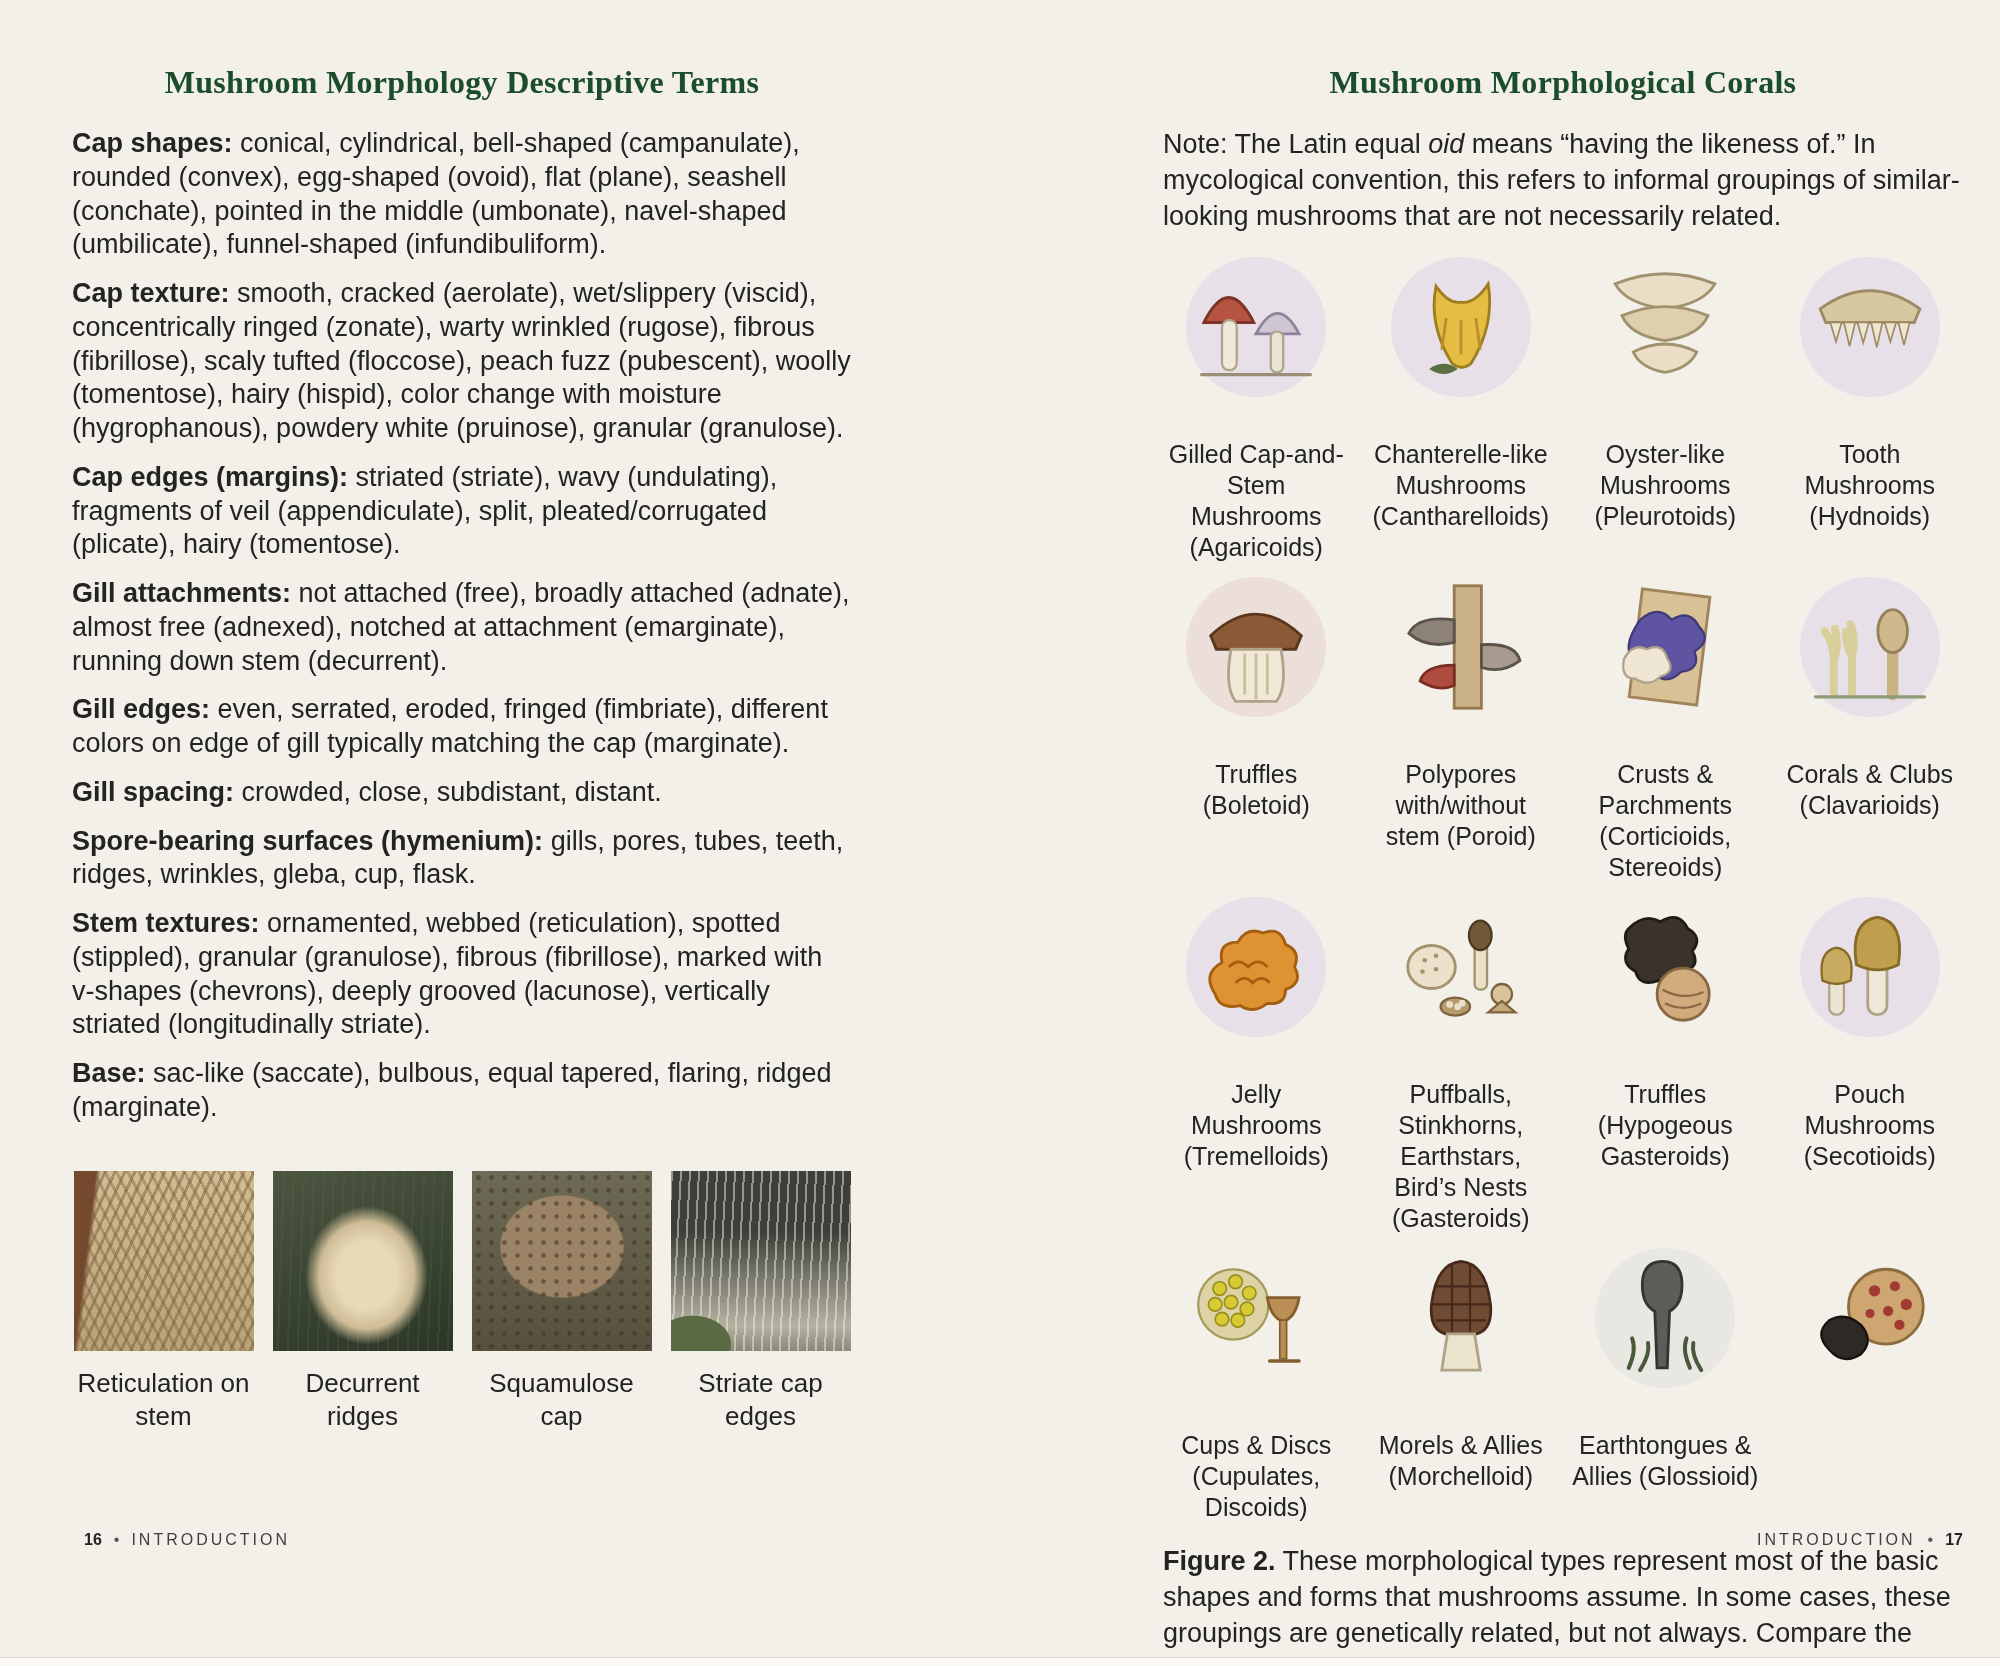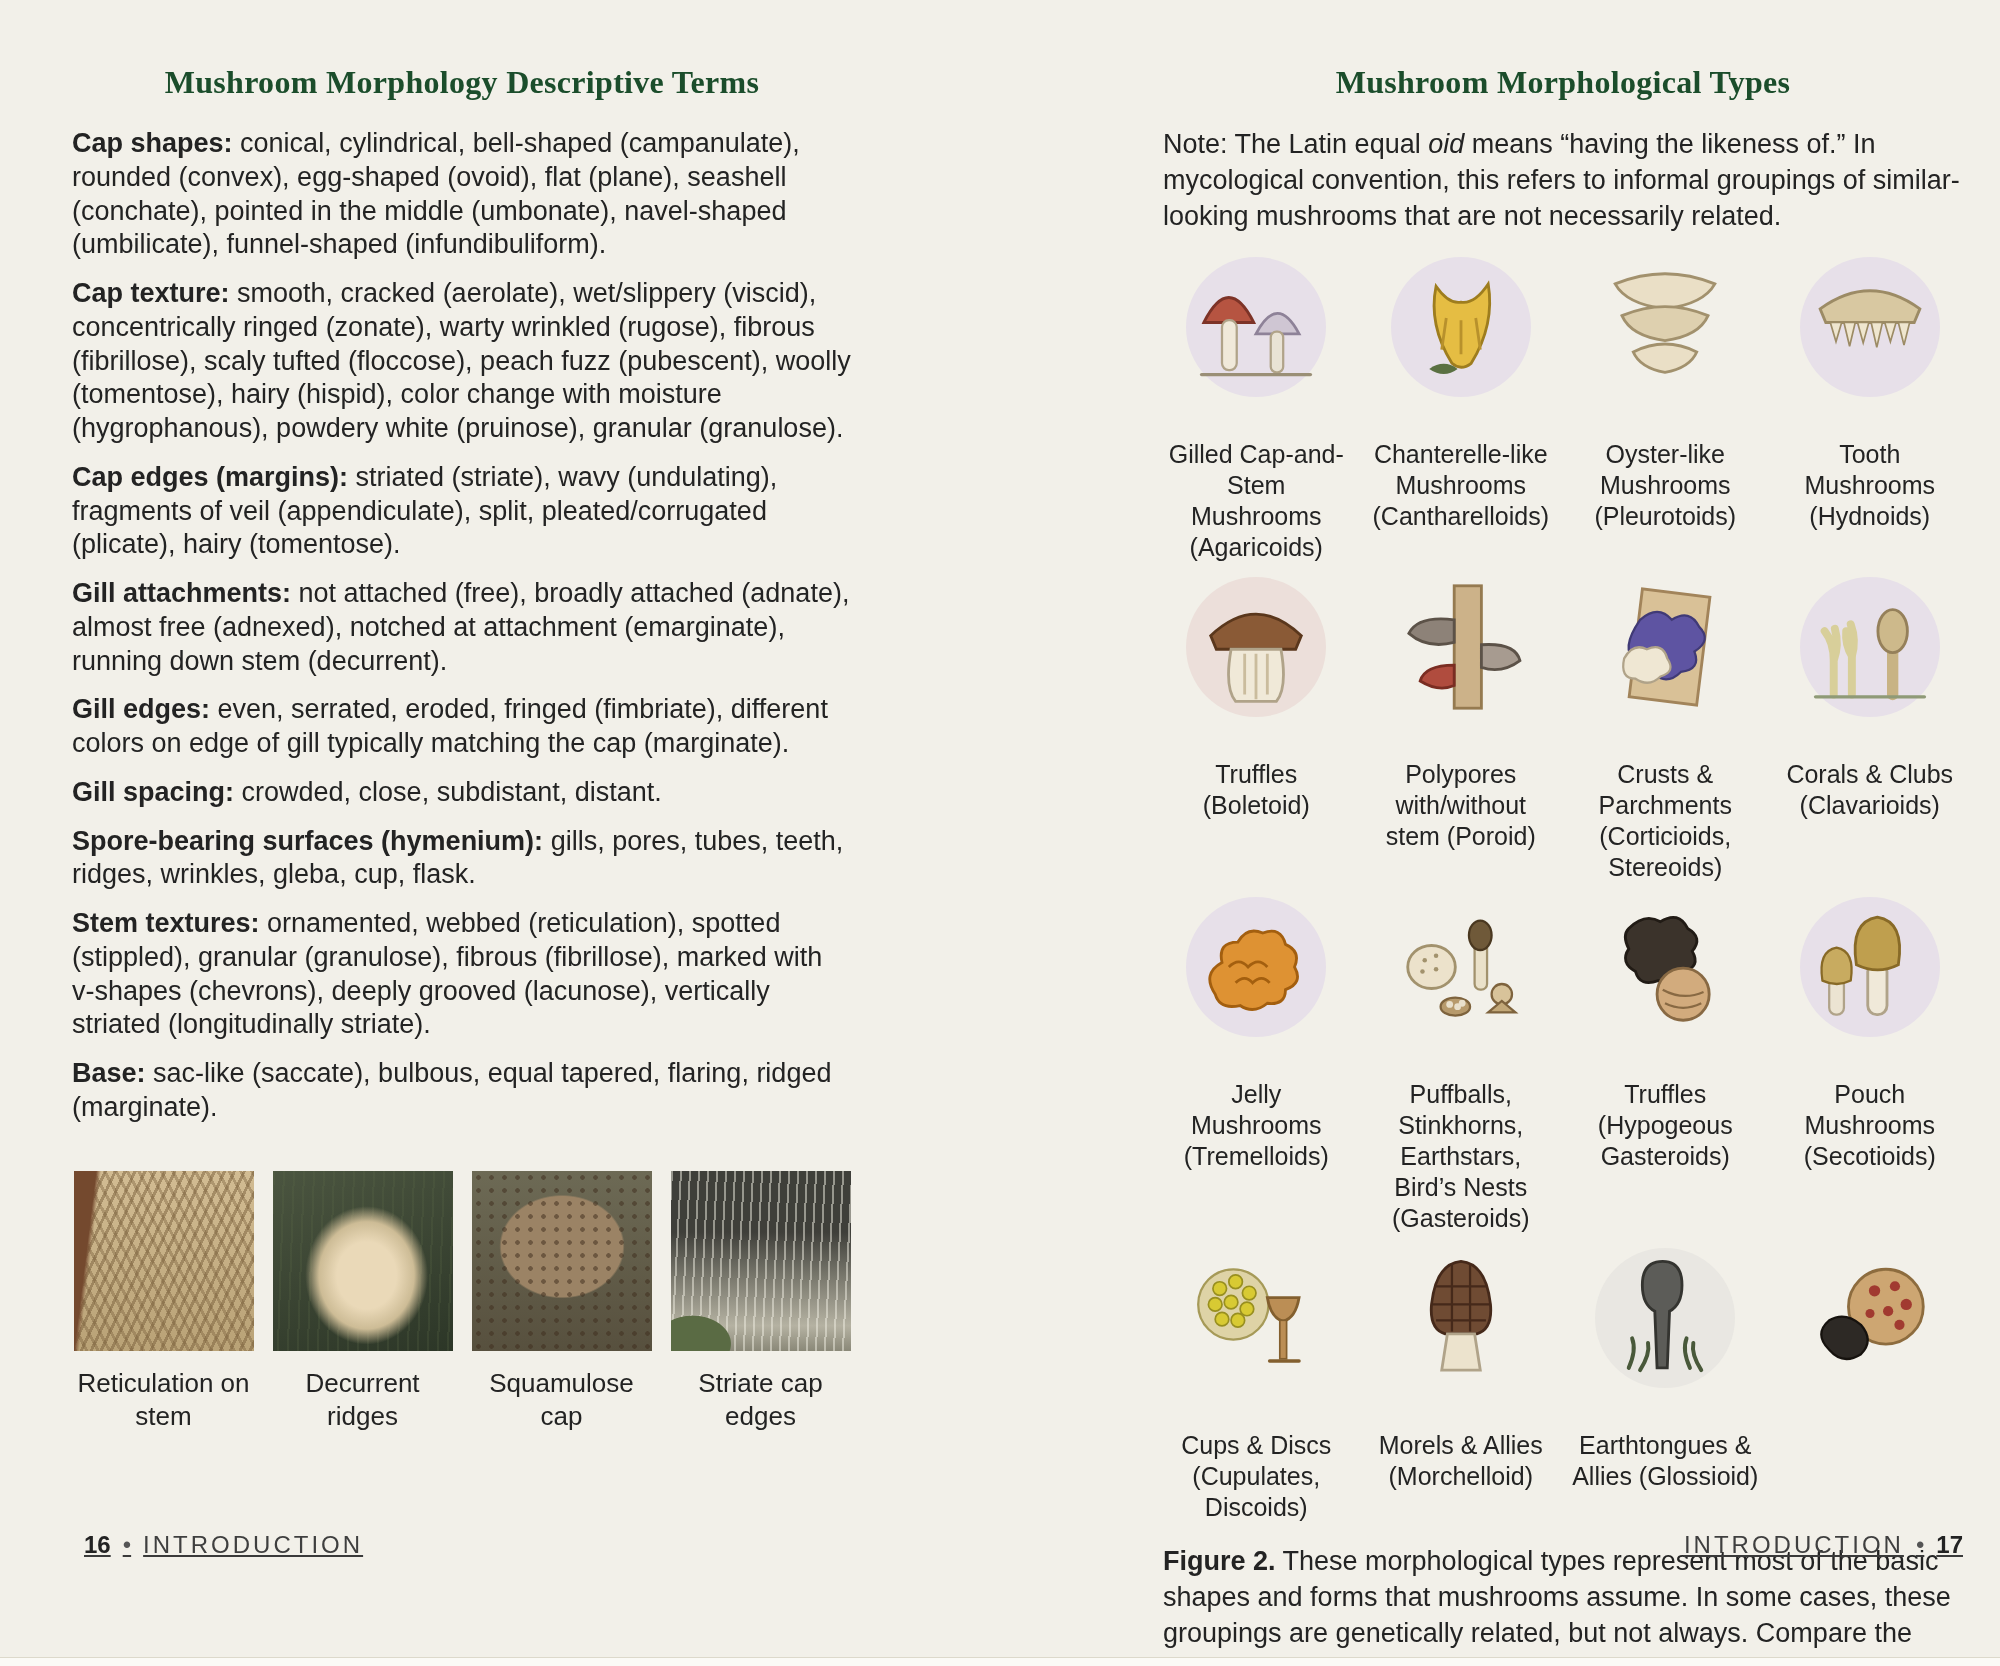--- a/index.html
+++ b/index.html
@@ -51,21 +51,21 @@
 
   .type-grid{display:grid;grid-template-columns:repeat(4,1fr);column-gap:18px;row-gap:14px;margin-top:22px;}
   .type-cell{display:flex;flex-direction:column;align-items:center;gap:33px;}
   .illo{width:140px;height:140px;border-radius:50%;display:flex;align-items:center;justify-content:center;}
   .illo svg{width:136px;height:136px;display:block;}
   .type-caption{font-size:25px;line-height:1.24;text-align:center;margin-top:9px;}
 
   .figure-caption{font-size:27px;line-height:1.34;margin-top:20px;}
   .figure-caption b{font-weight:700;}
 
-  .footer{position:absolute;top:1531px;font-size:24px;color:#3a3a3a;text-decoration:underline;}
+  .footer{position:absolute;top:1531px;font-size:16px;color:#3a3a3a;}
   .footer-left{left:84px;}
   .footer-right{left:1163px;width:800px;text-align:right;}
   .footer b{font-weight:700;color:#232323;}
   .footer .sep{margin:0 12px;color:#555;}
   .footer .sec{letter-spacing:3px;color:#3f3f3f;}
 </style>
 </head>
 <body>
 
 <div>
@@ -99,21 +99,21 @@
         <figcaption>Squamulose cap</figcaption>
       </figure>
       <figure class="photo">
         <div class="photo-img ph4"></div>
         <figcaption>Striate cap edges</figcaption>
       </figure>
     </div>
   </section>
 
   <section class="page-col right-col">
-    <h2 class="title">Mushroom Morphological Types</h2>
+    <h2 class="title">Mushroom Morphological Corals</h2>
 
     <p class="note"><span>Note: The Latin equal </span><i>oid</i><span> means “having the likeness of.” In mycological convention, this refers to informal groupings of similar-looking mushrooms that are not necessarily related.</span></p>
 
     <div class="type-grid">
 
       <div class="type-cell">
         <div class="illo" style="background:#e7e0e9">
           <svg viewBox="0 0 120 120">
             <path d="M14 56 Q36 12 58 56Z" fill="#b65441" stroke="#7d3327" stroke-width="2.5"></path>
             <rect x="30" y="54" width="13" height="44" rx="6" fill="#f0e9da" stroke="#b0a389" stroke-width="2"></rect>

